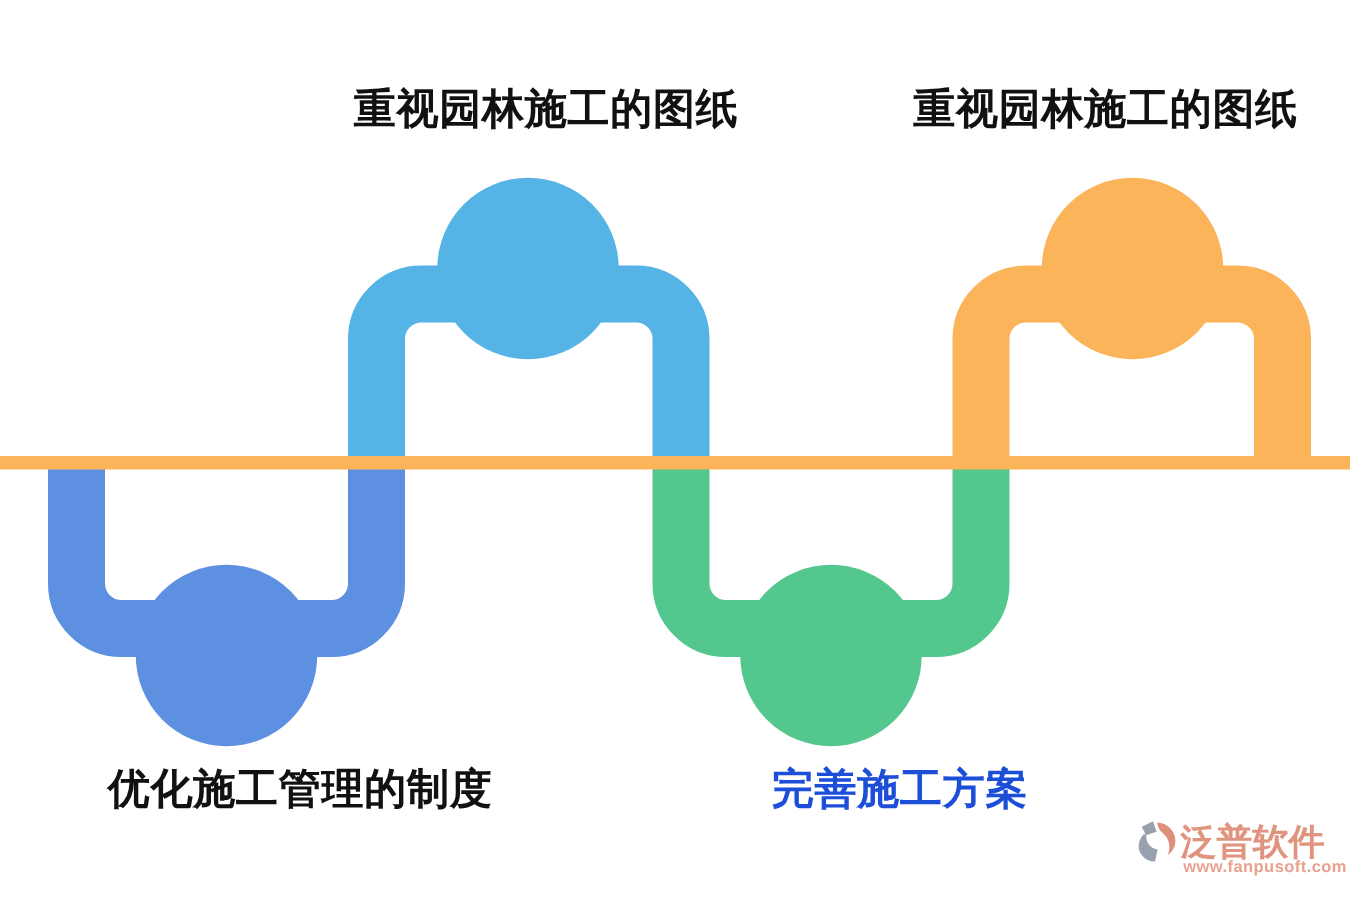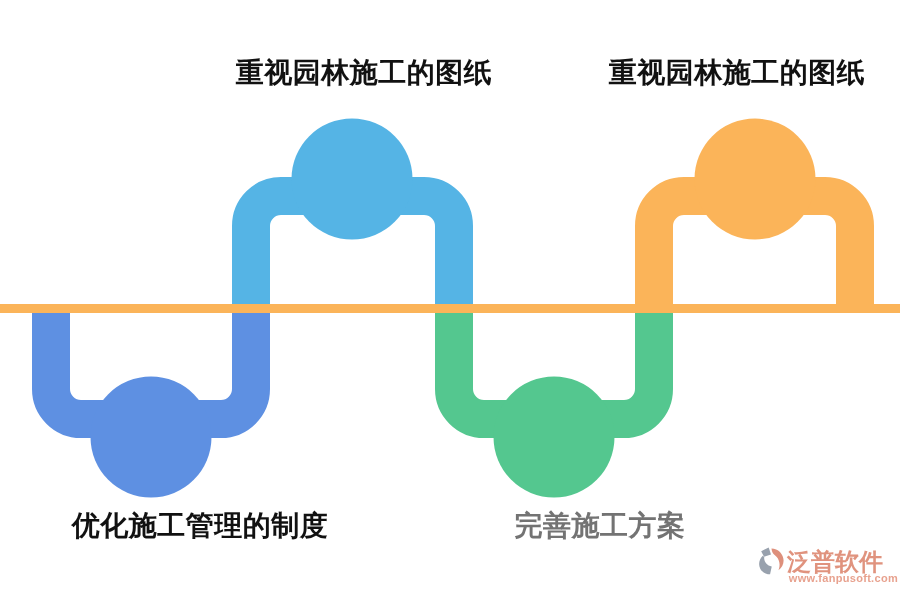--- a/index.html
+++ b/index.html
@@ -55,21 +55,21 @@
     <circle cx="151" cy="437" r="60.5" fill="#5E90E2"></circle>
     <circle cx="352" cy="179" r="60.5" fill="#55B4E5"></circle>
     <circle cx="554" cy="437" r="60.5" fill="#54C78F"></circle>
     <circle cx="755" cy="179" r="60.5" fill="#FBB459"></circle>
 
     <rect x="0" y="304" width="900" height="9" fill="#FBB459"></rect>
   </svg>
 
   <div class="label label-1" style="color: rgb(17, 17, 17);">优化施工管理的制度</div>
   <div class="label label-2" style="color: rgb(17, 17, 17);">重视园林施工的图纸</div>
-  <div class="label label-3" style="color: #737373;">完善施工方案</div>
+  <div class="label label-3" style="color: #1d4ed8;">完善施工方案</div>
   <div class="label label-4" style="color: rgb(17, 17, 17);">重视园林施工的图纸</div>
 
   <div class="watermark">
     <div class="wm-row">
       <svg class="wm-icon" viewBox="0 0 30 30">
         <path d="M12.5 0.5 L15 8 L7.5 10.5 L4.5 4.5 Z" fill="#98A1AD"></path>
         <path d="M15.5 1.5 C22.5 1.5 28.5 7.5 28.5 14.5 C28.5 18.5 26.5 22.5 23 24.8
                  C25.5 19.5 24.2 12.5 19.2 8.8 C17 7.2 15.8 4.5 15.5 1.5 Z" fill="#DE907C"></path>
         <path d="M6.2 9.5 C2.5 13 1 18.5 3.5 23.2 C5.5 26.8 9.5 29.3 14 29.3
                  L15.8 20.8 C10.5 20 7 15 7.8 10.8 Z" fill="#98A1AD"></path>

